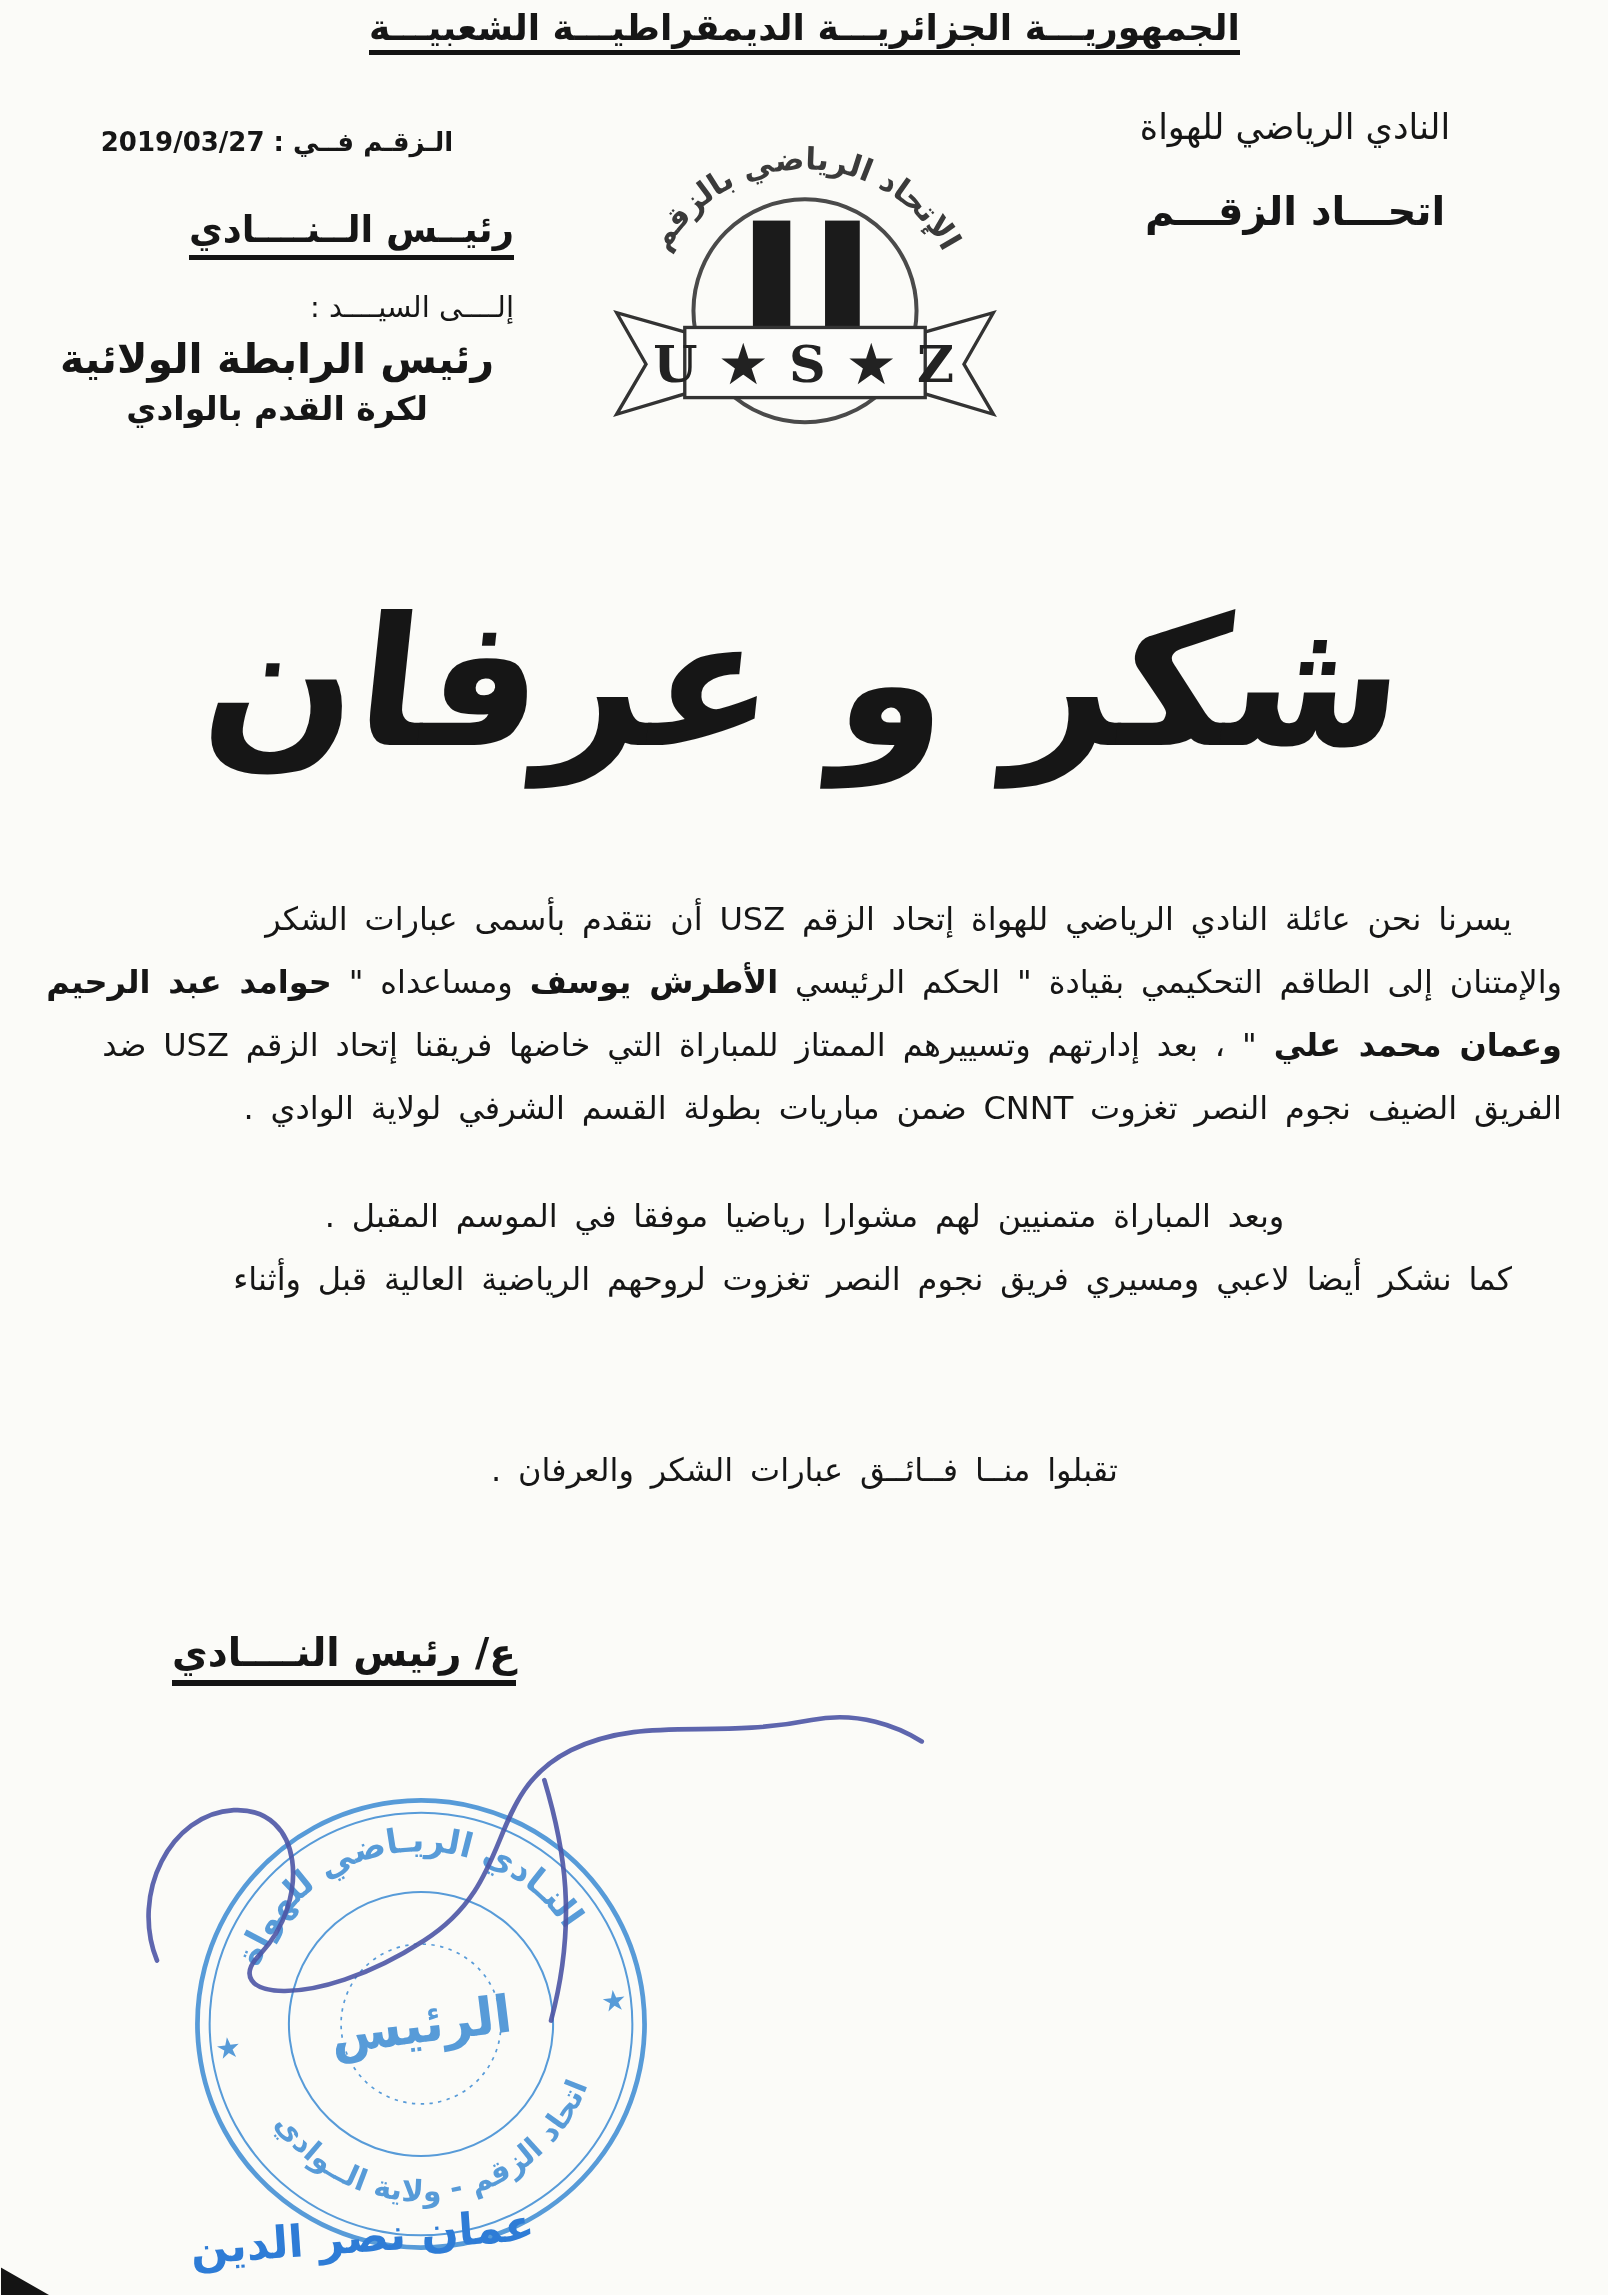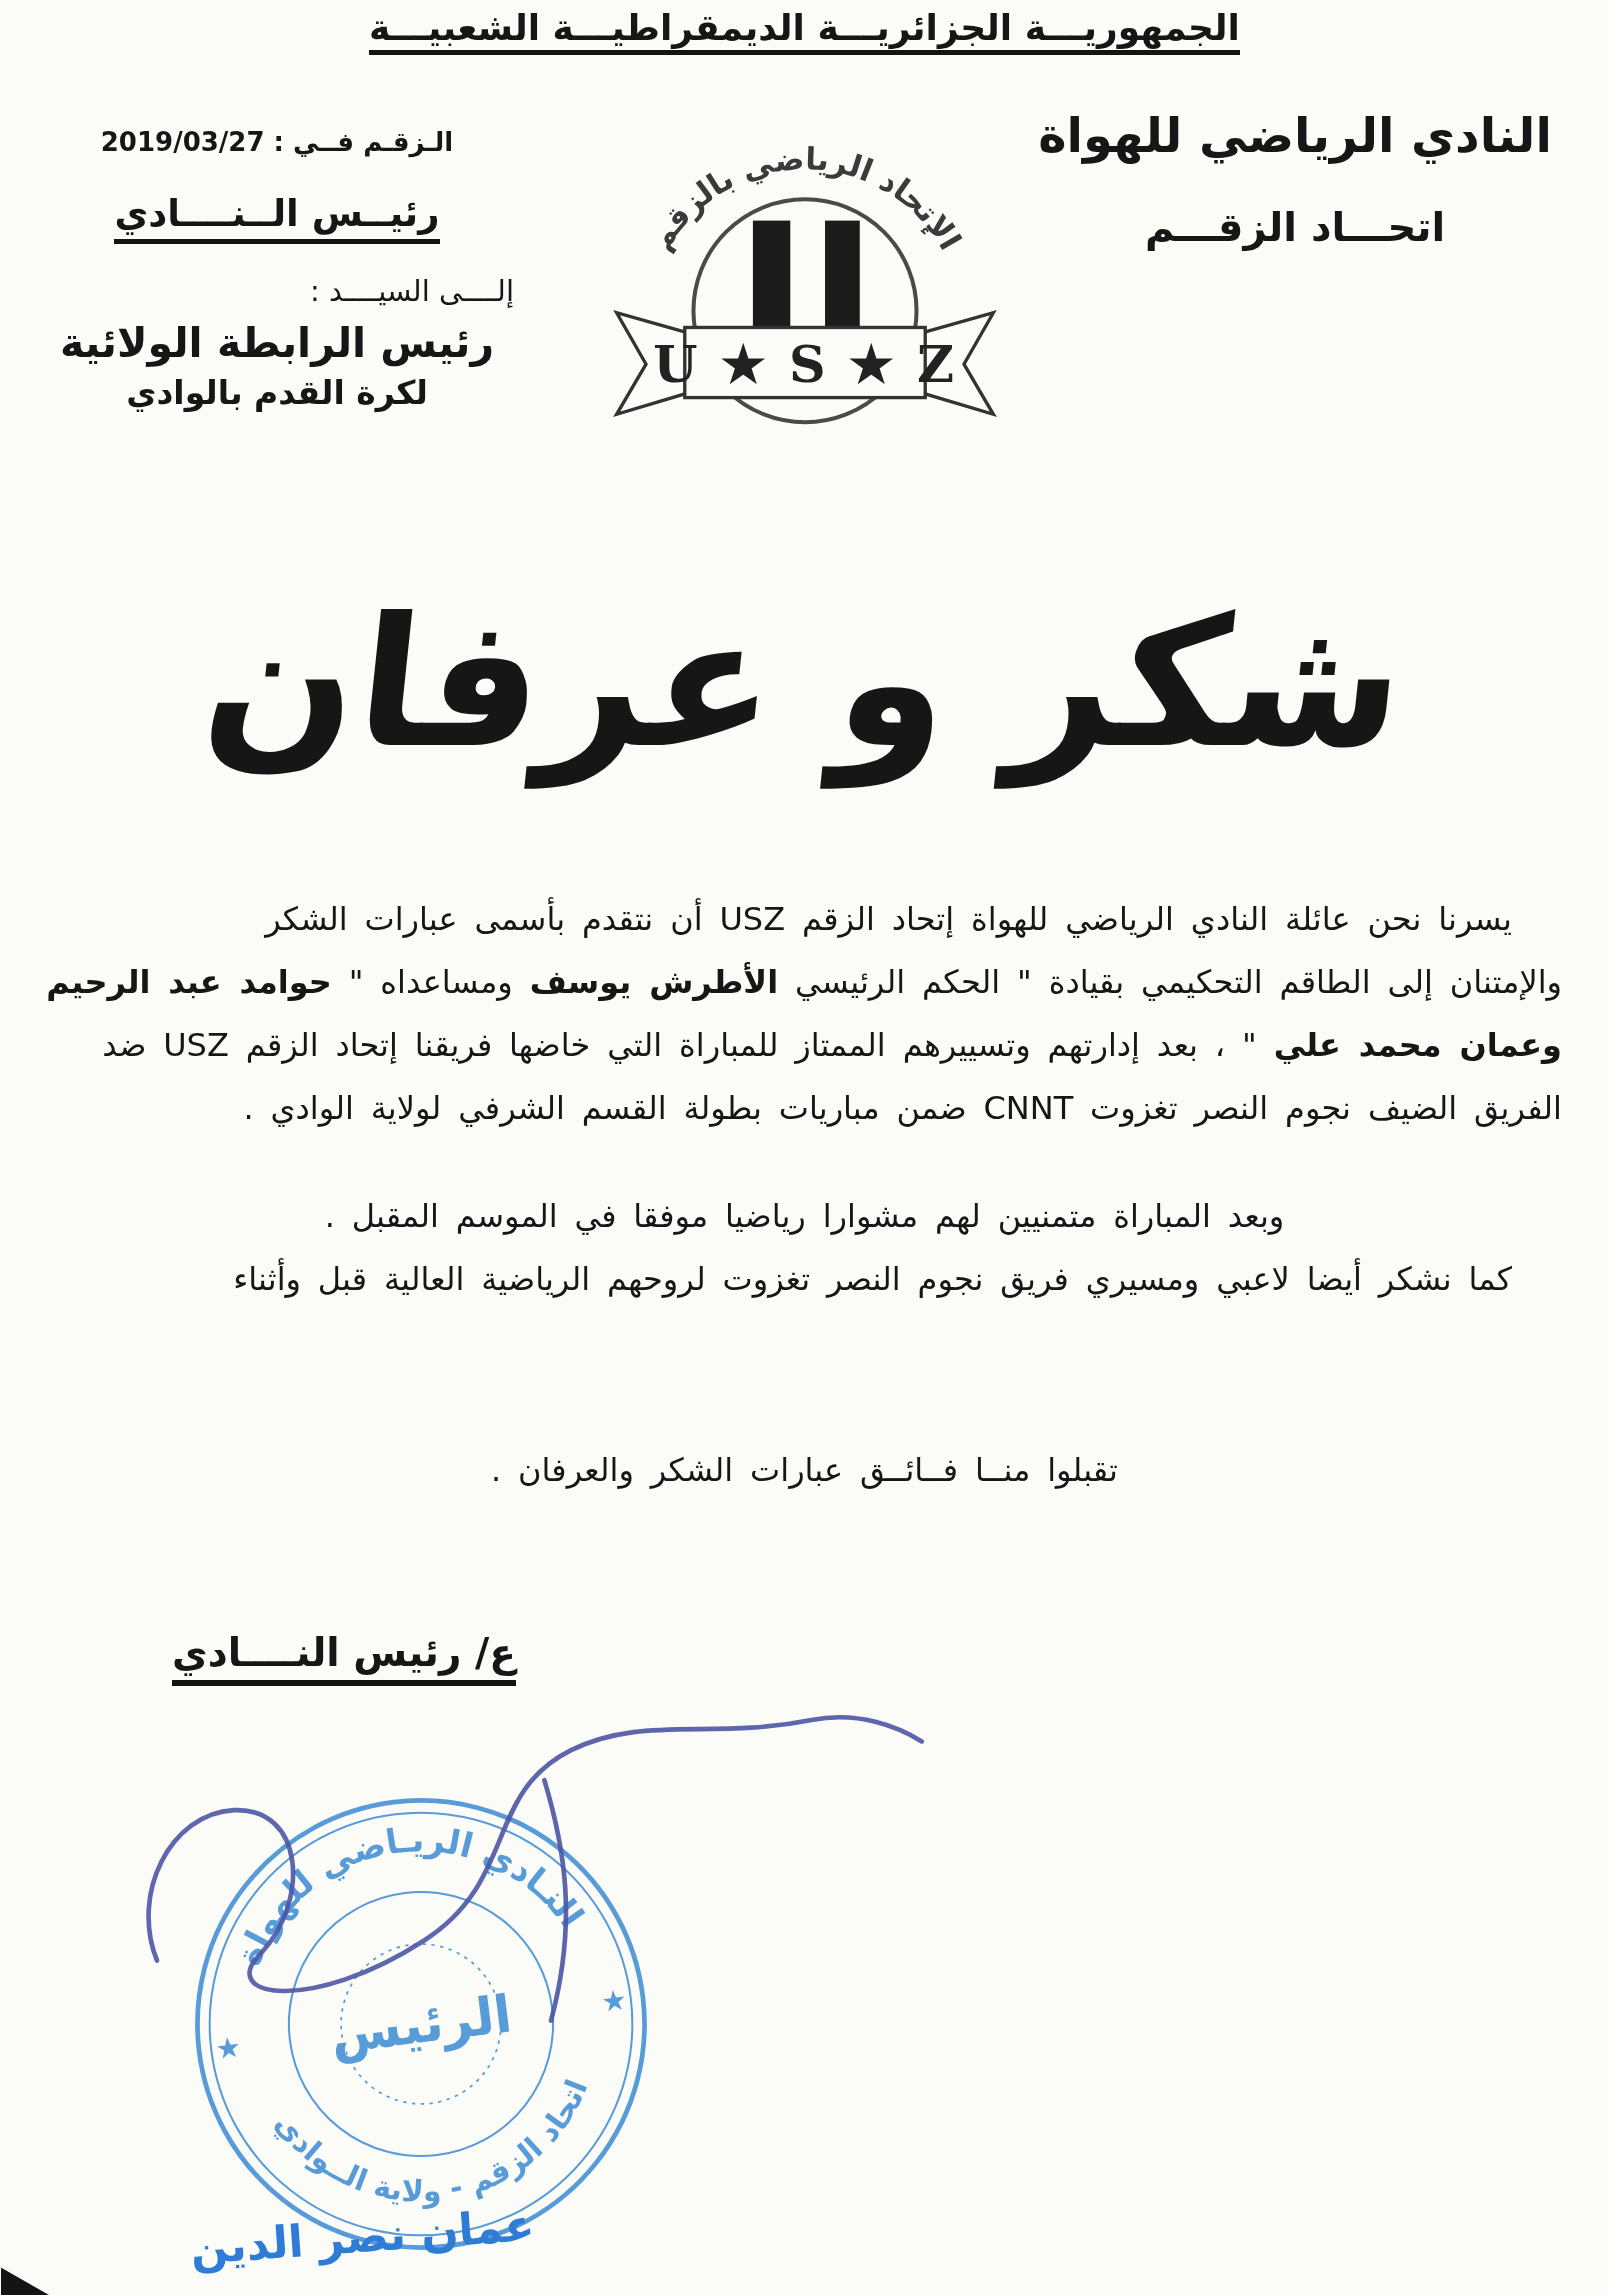--- a/index.html
+++ b/index.html
@@ -10,26 +10,26 @@
     color:#161616;
     position:relative;
     overflow:hidden;
   }
   .page{position:absolute;inset:0;}
   
   .nat-header{position:absolute;top:6.7px;left:0;right:0;text-align:center;font-size:36px;font-weight:bold;}
   .nat-header .u{border-bottom:5.3px solid #141414;padding-bottom:2px;}
   
   .club-block{position:absolute;top:107px;right:37px;width:554px;text-align:center;}
-  .club-l1{font-size:48px;font-weight:bold;}
+  .club-l1{font-size:35px;font-weight:normal;}
   .club-l2{font-size:40px;font-weight:bold;margin-top:41px;}
   
   .ref-block{position:absolute;top:127px;left:40px;width:474px;text-align:center;}
   .ref-date{font-size:26px;font-weight:bold;}
-  .ref-president{font-size:37px;font-weight:bold;margin-top:35px;}
+  .ref-president{font-size:37px;font-weight:bold;margin-top:51px;text-align:right;}
   .ref-president .u{border-bottom:5.3px solid #141414;padding-bottom:4px;}
   .ref-to{font-size:29px;font-weight:500;margin-top:39px;text-align:right;}
   .ref-r1{font-size:41px;font-weight:bold;margin-top:10.7px;}
   .ref-r2{font-size:33px;font-weight:bold;margin-top:6.7px;}
   
   .logo{position:absolute;top:87px;left:50%;transform:translateX(-50%);width:401px;height:354px;}
   
   .letter-title{position:absolute;top:554px;left:0;right:0;text-align:center;
     font-size:179px;font-weight:bold;transform:skewX(-6deg);line-height:1.45;}
   

